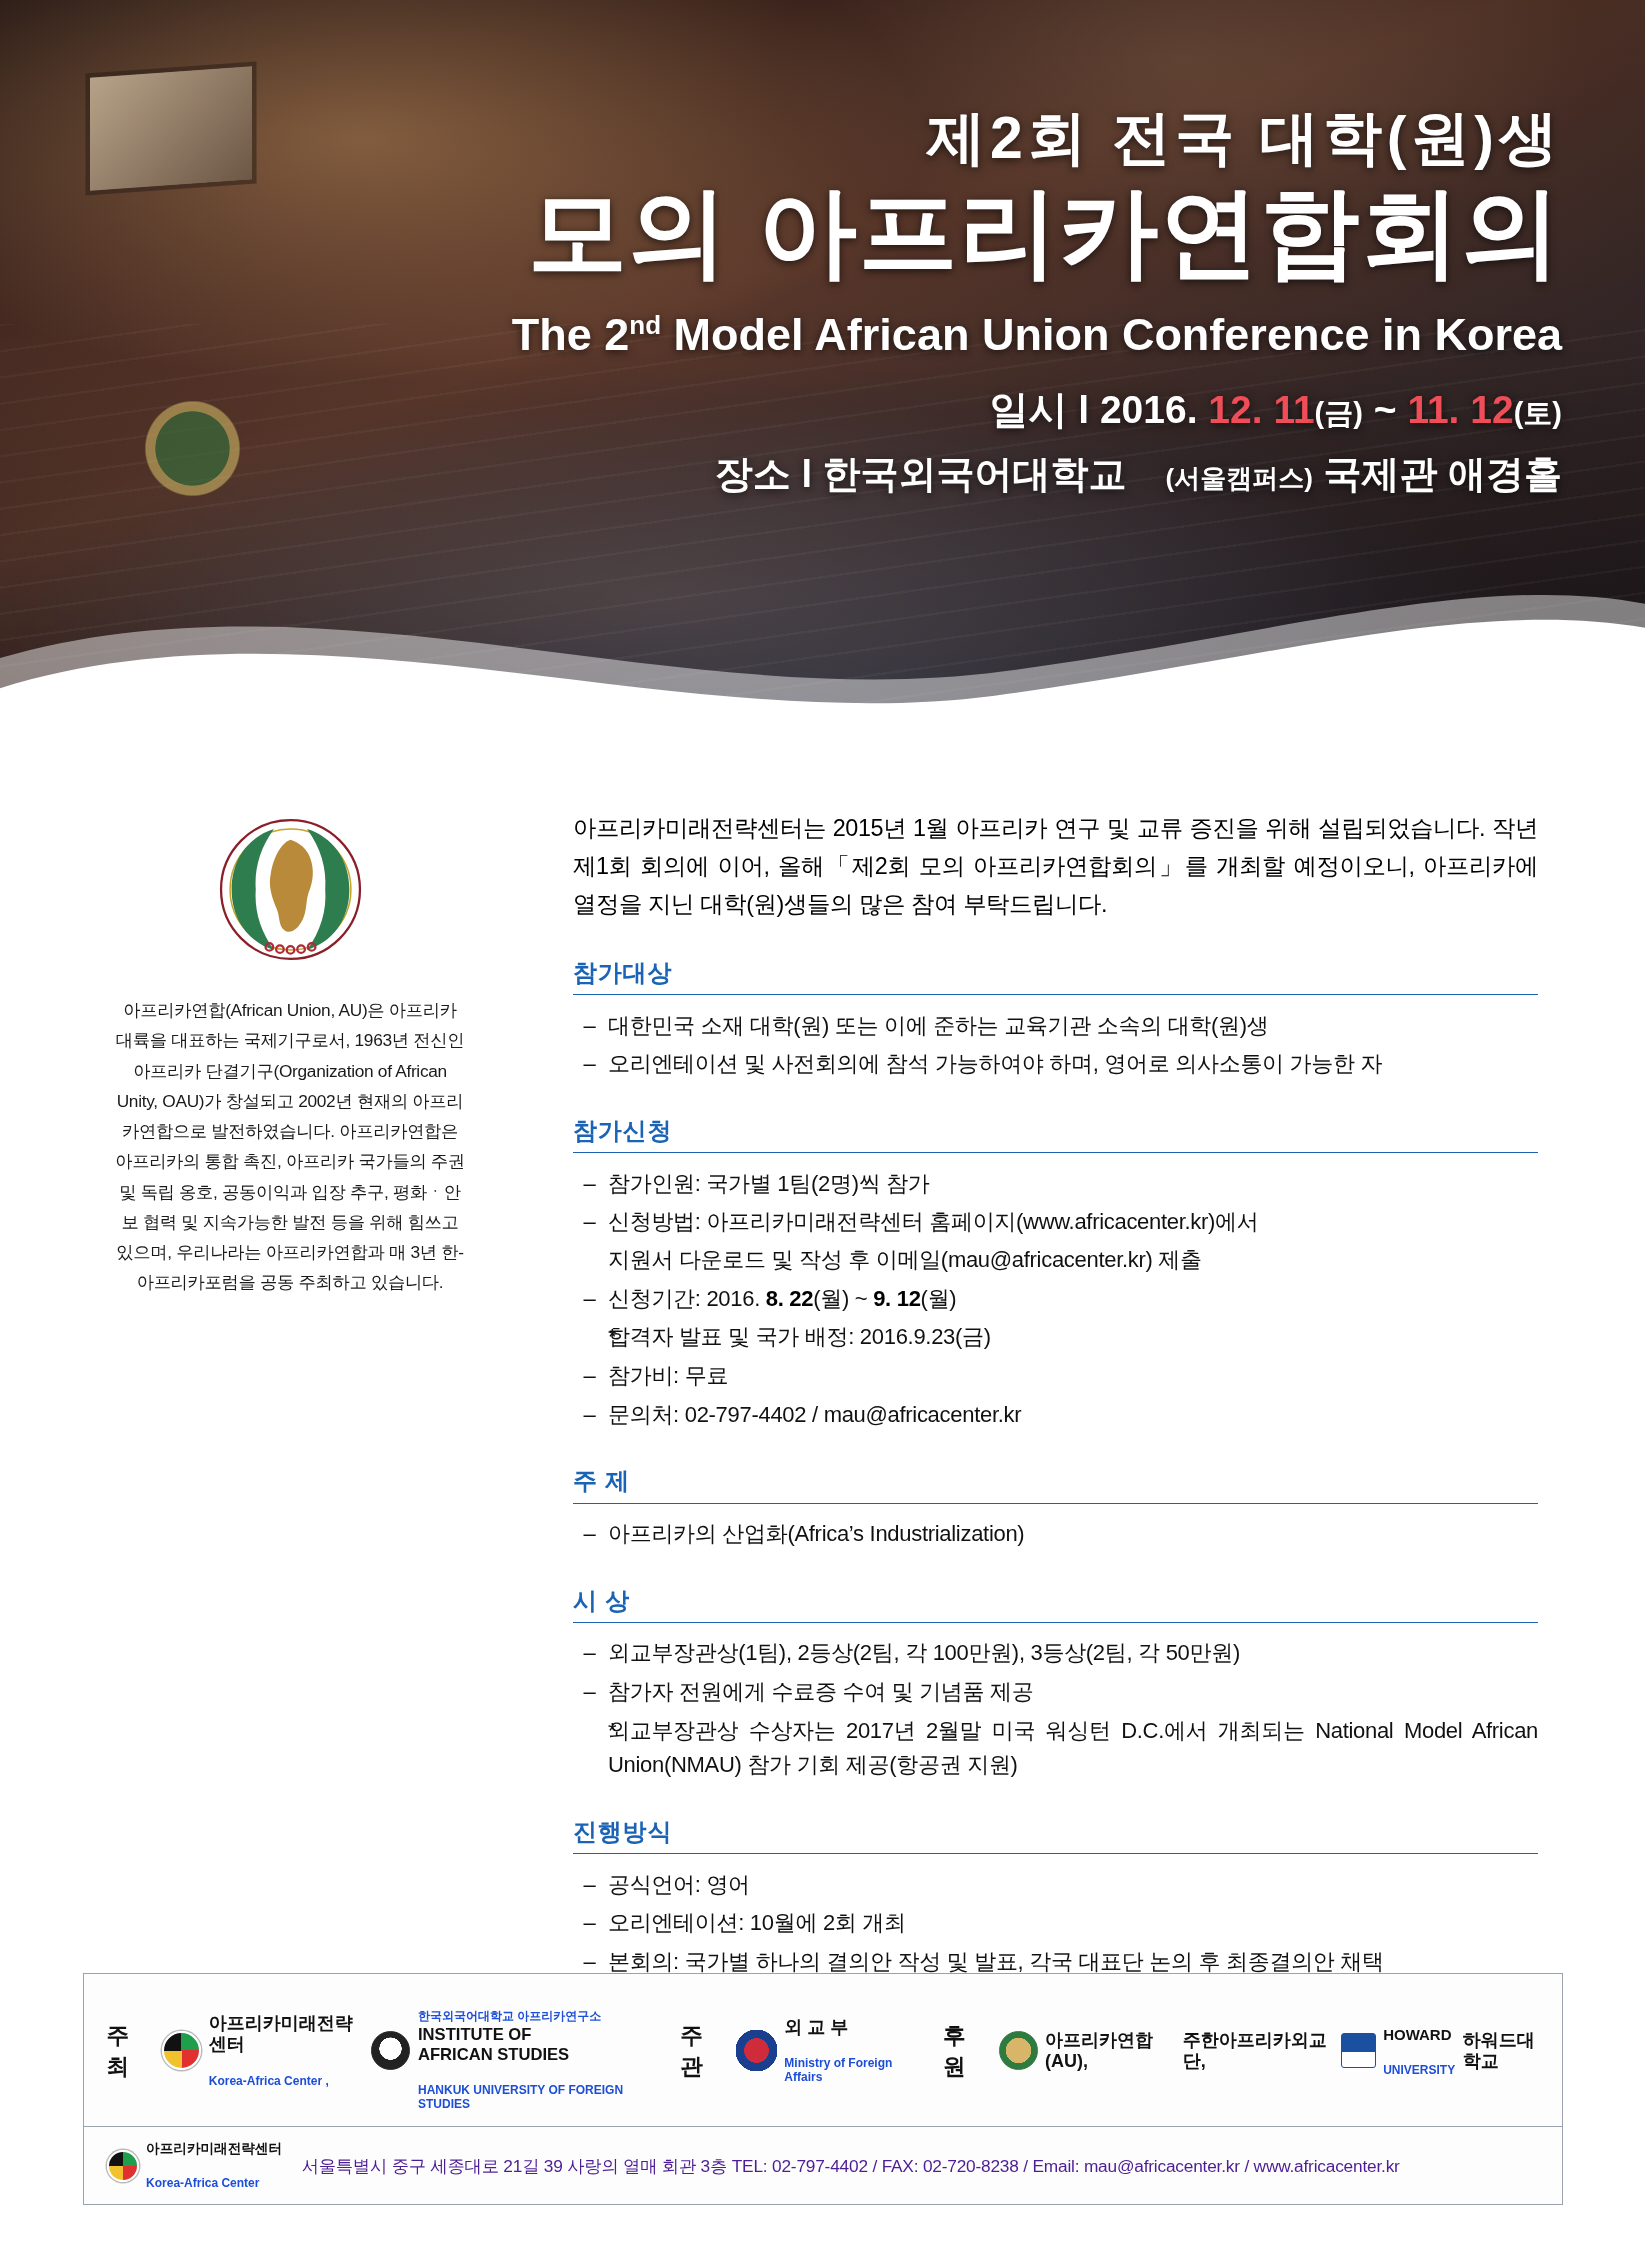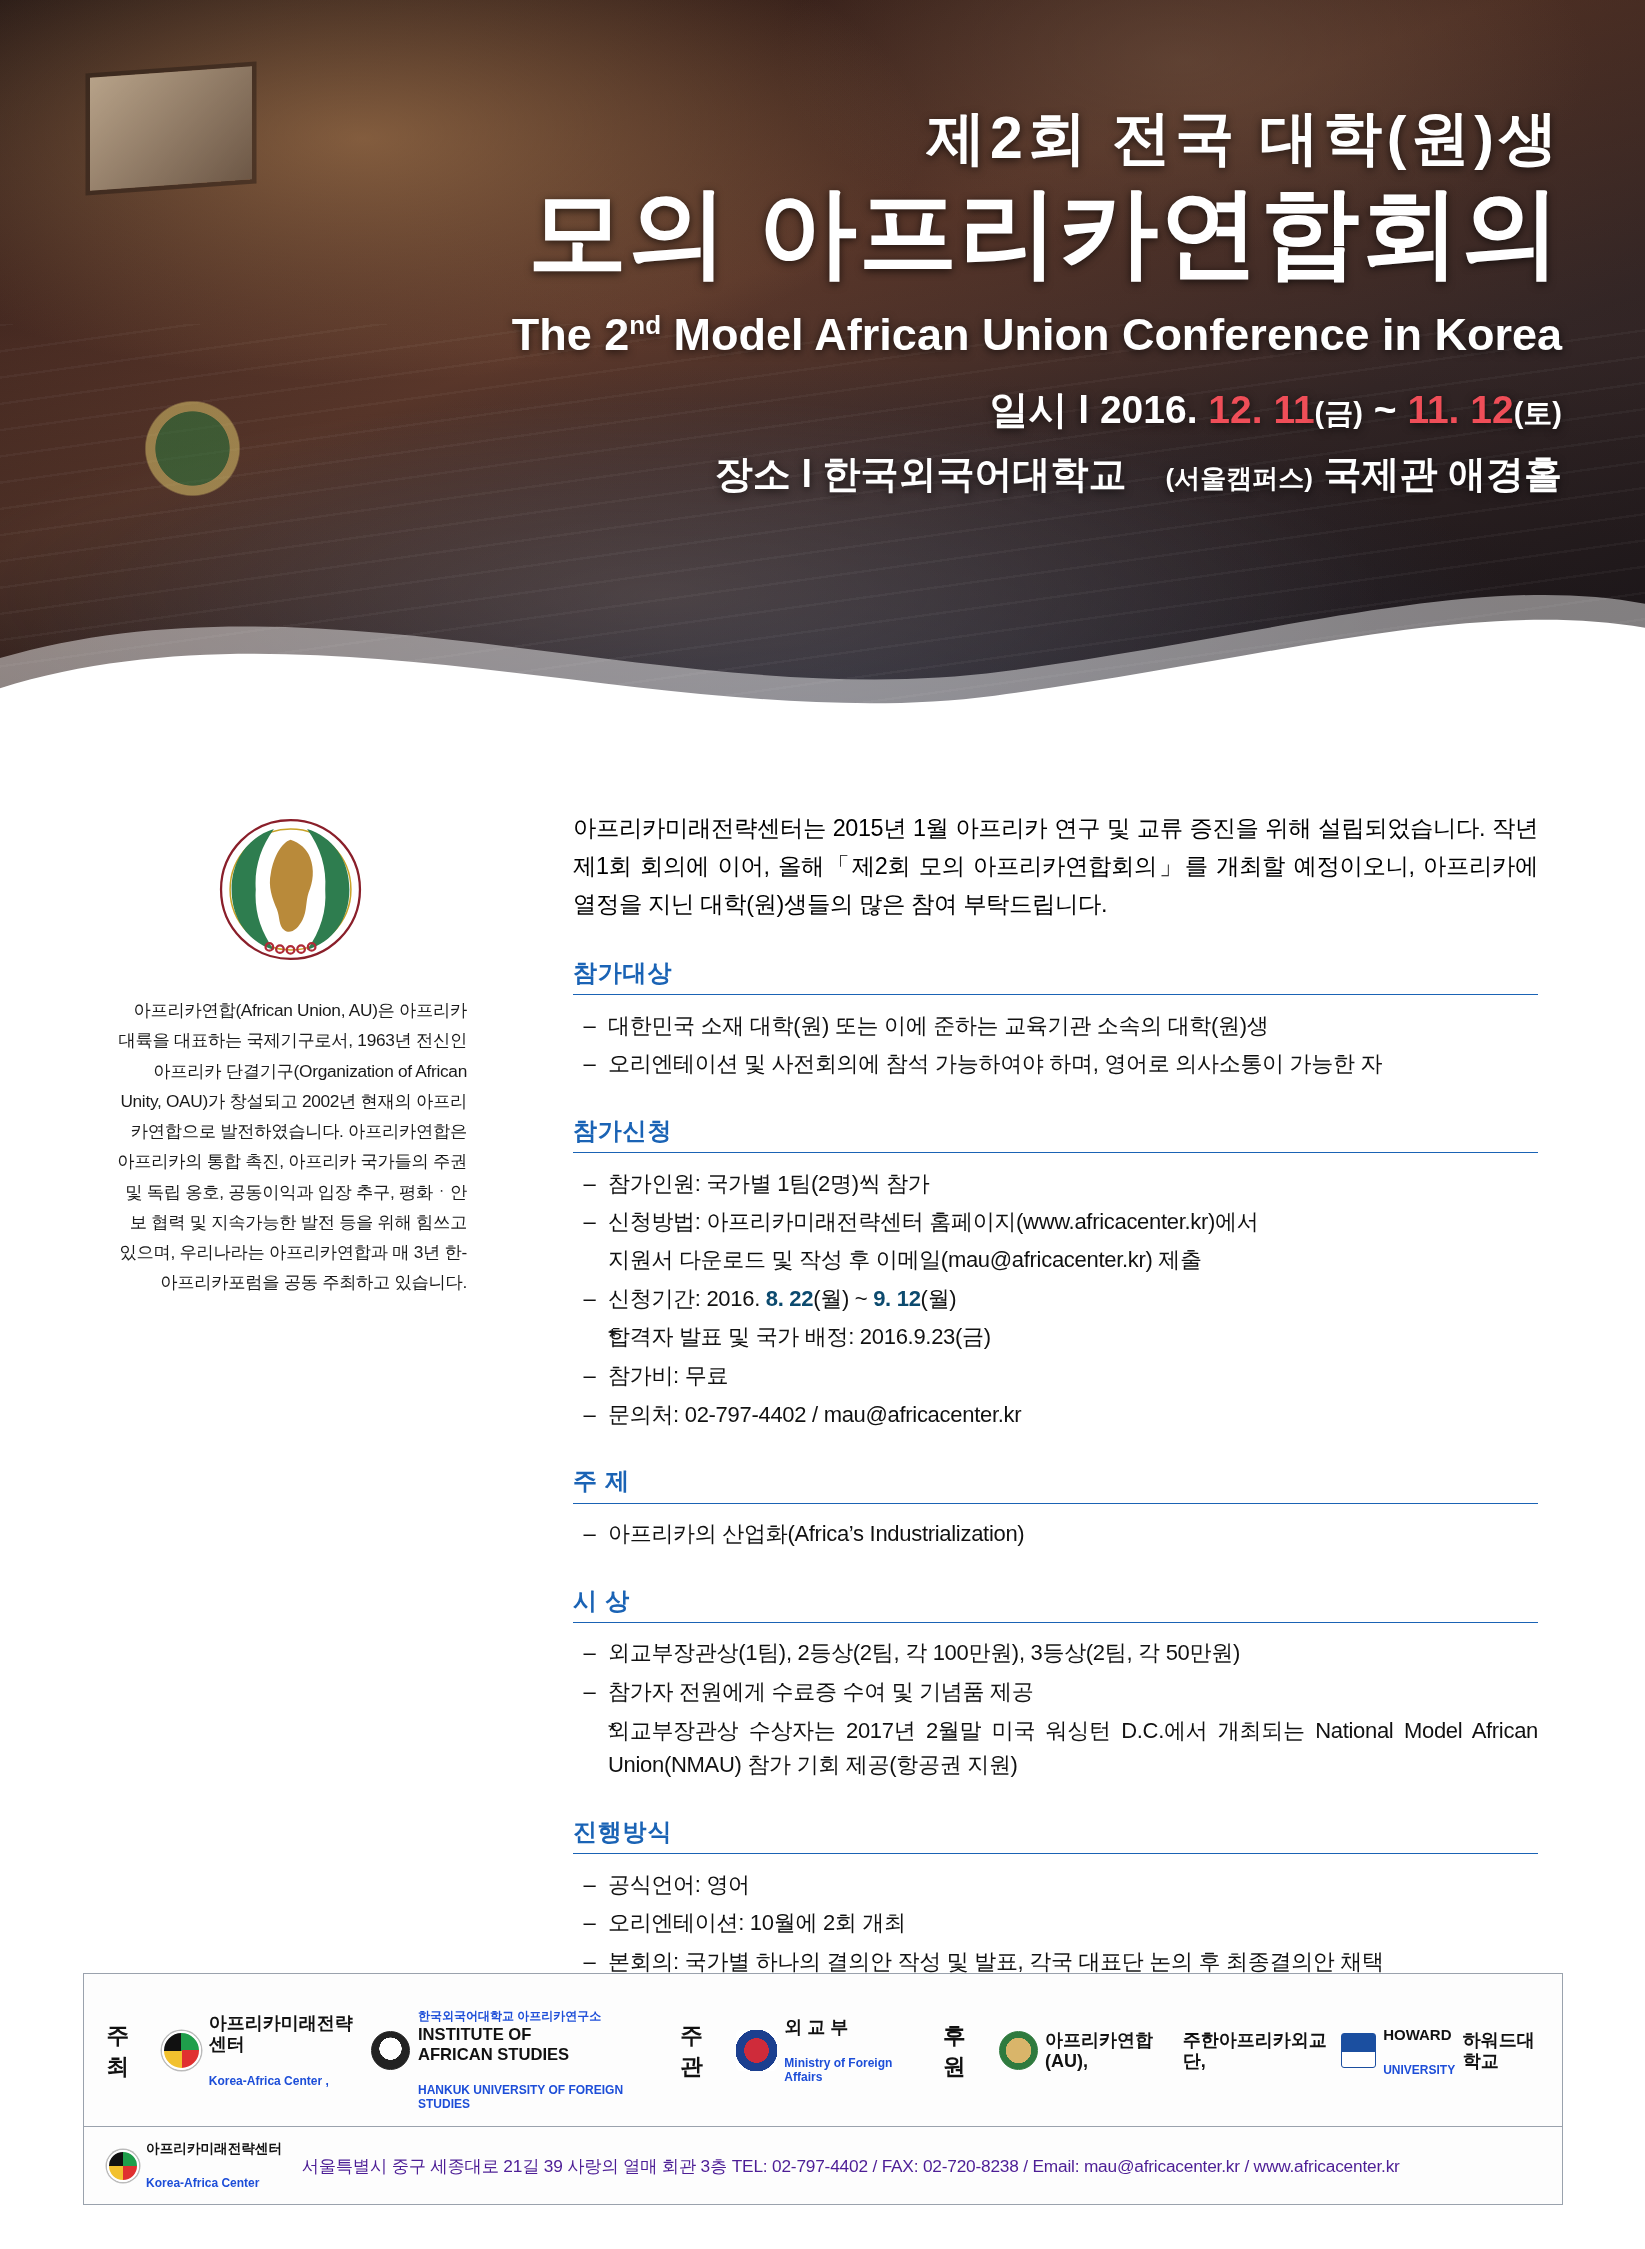--- a/index.html
+++ b/index.html
@@ -100,21 +100,21 @@
   }
 
   
   .left-col {
     position: absolute; left: 113px; top: 45px; width: 354px;
   }
   .au-logo {
     width: 151px; height: 151px; margin: 0 auto 30px auto; position: relative;
   }
   .left-note {
-    font-size: 17.3px; line-height: 1.75; color: #1a1a1a; text-align: right;
+    font-size: 17.3px; line-height: 1.75; color: #1a1a1a; text-align: center;
     letter-spacing: -0.3px;
   }
 
   
   .right-col {
     position: absolute; left: 573px; top: 41px; width: 965px;
   }
   .intro {
     font-size: 23.4px; line-height: 1.62; color: #000000; letter-spacing: -0.4px;
     text-align: justify;
@@ -132,21 +132,21 @@
   ul.items > li .dash {
     position: absolute; left: 10.6px; top: 0; color: #111;
   }
   li.note {
     font-size: 19px; padding-left: 56px; color: #111; margin-top: 1.5px;
   }
   li.note .star { position: absolute; left: 35px; top: 0; }
   li.sub {
     font-size: 22px; padding-left: 121px; margin-top: -1.5px;
   }
-  .red { color: #0c4a6e; font-weight: 700; }
+  .red { color: #000000; font-weight: 700; }
   .justify { text-align: justify; }
 
   
   .footer {
     position: absolute; left: 83px; bottom: 45px; width: 1480px;
     border: 1.5px solid #9aa2ad; background: #fdfdfd;
   }
   .footer-top {
     display: flex; align-items: center; gap: 13.6px;
     padding: 16.6px 22.6px 15px 22.6px;

